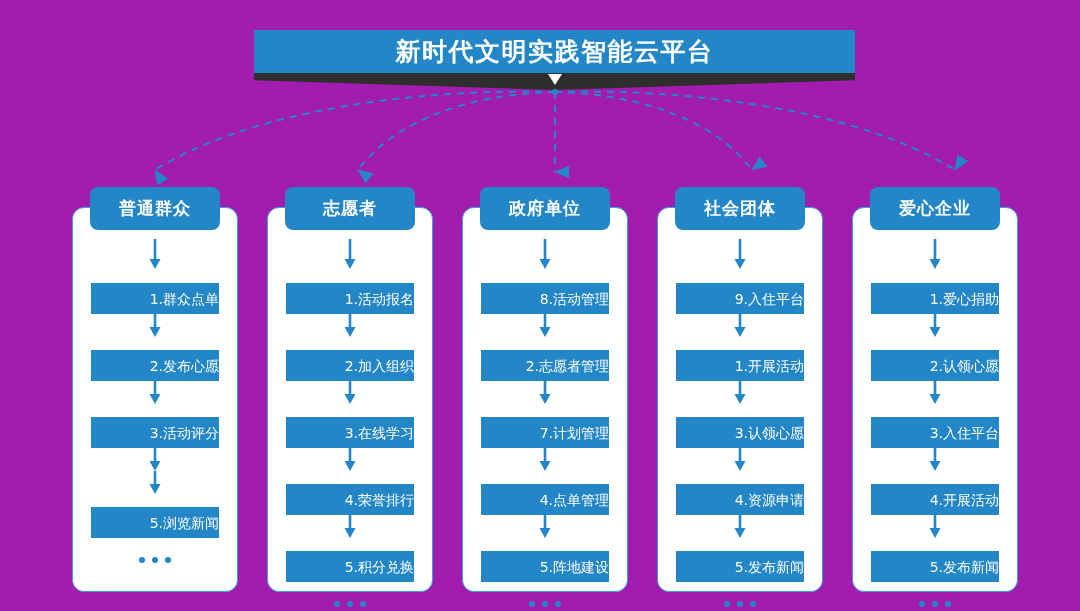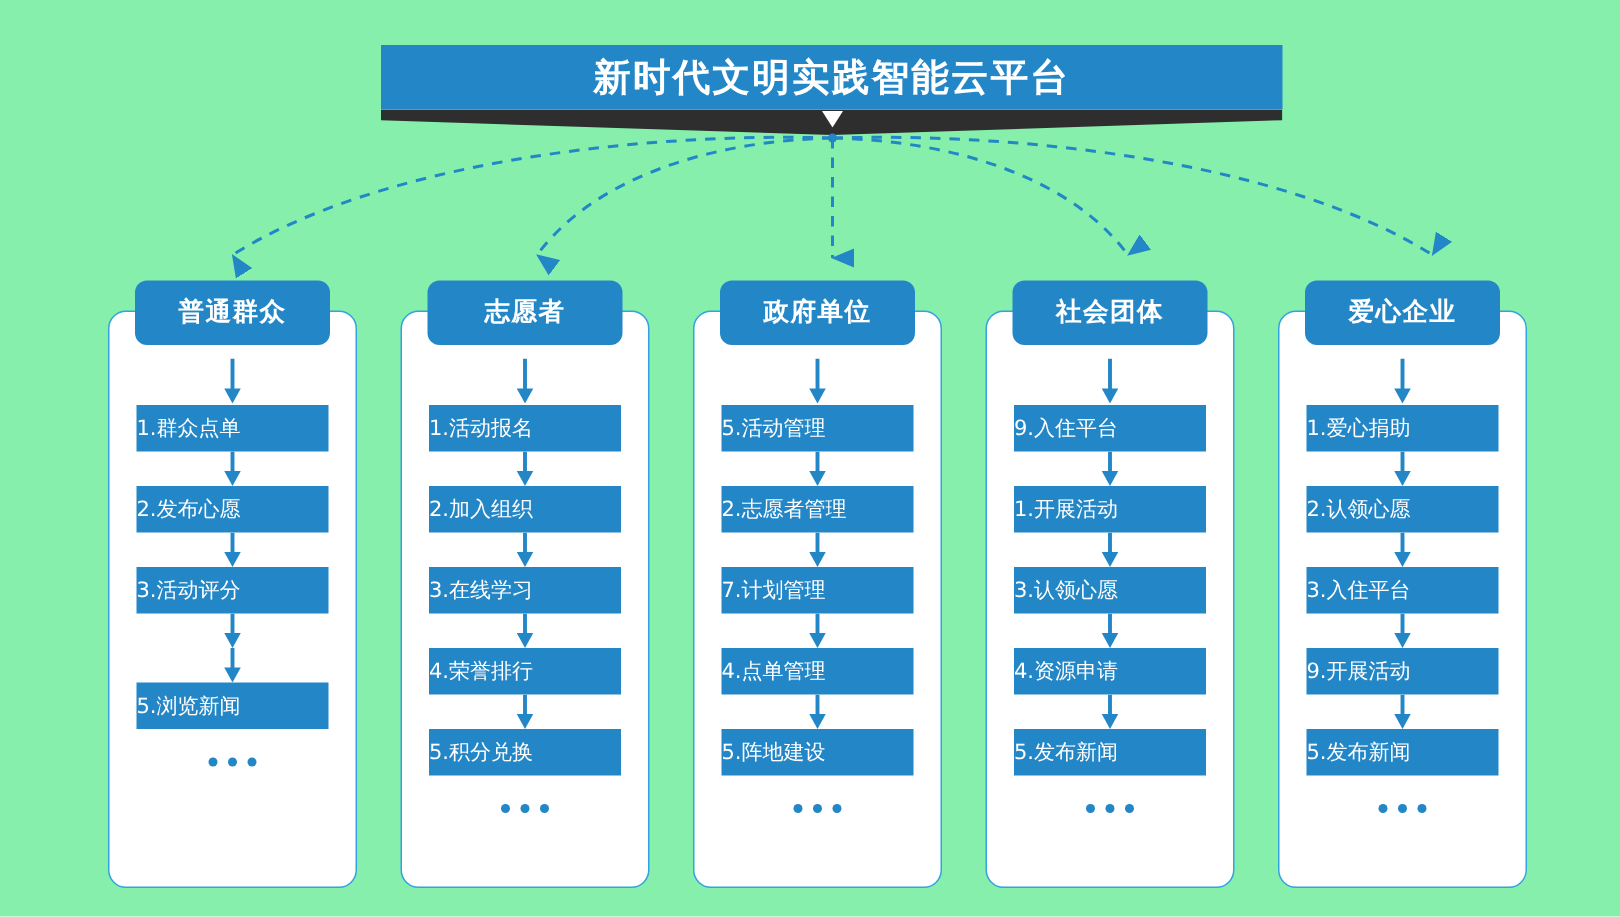--- a/index.html
+++ b/index.html
@@ -8,21 +8,21 @@
     width: 1080px; height: 611px;
     background: #ffffff;
     font-family: "DejaVu Sans", "Liberation Sans", sans-serif;
     overflow: hidden;
   }
 
   #root {
     position: relative;
     width: 1080px;
     height: 611px;
-    background: #86efac;
+    background: #a21caf;
   }
 
   
   .banner-wrap {
     position: absolute;
     left: 254px;
     top: 30px;
     width: 601px;
     height: 48px;
   }
@@ -135,21 +135,22 @@
     display: flex;
     flex-direction: column;
     align-items: center;
   }
   .item-box {
     width: 128px;
     height: 31px;
     background: #2286c7;
     display: flex;
     align-items: center;
-    justify-content: flex-start;
+    justify-content: flex-end;
+    margin-top: 13px;
   }
   .item-label {
     color: #ffffff;
     font-size: 14px;
     line-height: 1;
     white-space: nowrap;
     letter-spacing: 0px;
   }
   .down-arrow {
     width: 14px;
@@ -314,21 +315,21 @@
         <div class="col-box-notch"></div>
         <div class="col-header">
           <span class="col-header-label">政府单位</span>
         </div>
         <svg class="head-arrow" viewBox="0 0 14 30">
           <line x1="7" y1="0" x2="7" y2="21" stroke="#2286c7" stroke-width="2.6"></line>
           <polygon points="1.5,20 12.5,20 7,30" fill="#2286c7"></polygon>
         </svg>
         <div class="col-items">
           <div class="item-box">
-            <span class="item-label">5.活动管理</span>
+            <span class="item-label">8.活动管理</span>
           </div>
           <svg class="down-arrow" viewBox="0 0 14 23">
             <line x1="7" y1="0" x2="7" y2="14" stroke="#2286c7" stroke-width="2.6"></line>
             <polygon points="1.5,13 12.5,13 7,23" fill="#2286c7"></polygon>
           </svg>
           <div class="item-box">
             <span class="item-label">2.志愿者管理</span>
           </div>
           <svg class="down-arrow" viewBox="0 0 14 23">
             <line x1="7" y1="0" x2="7" y2="14" stroke="#2286c7" stroke-width="2.6"></line>
@@ -433,21 +434,21 @@
             <polygon points="1.5,13 12.5,13 7,23" fill="#2286c7"></polygon>
           </svg>
           <div class="item-box">
             <span class="item-label">3.入住平台</span>
           </div>
           <svg class="down-arrow" viewBox="0 0 14 23">
             <line x1="7" y1="0" x2="7" y2="14" stroke="#2286c7" stroke-width="2.6"></line>
             <polygon points="1.5,13 12.5,13 7,23" fill="#2286c7"></polygon>
           </svg>
           <div class="item-box">
-            <span class="item-label">9.开展活动</span>
+            <span class="item-label">4.开展活动</span>
           </div>
           <svg class="down-arrow" viewBox="0 0 14 23">
             <line x1="7" y1="0" x2="7" y2="14" stroke="#2286c7" stroke-width="2.6"></line>
             <polygon points="1.5,13 12.5,13 7,23" fill="#2286c7"></polygon>
           </svg>
           <div class="item-box">
             <span class="item-label">5.发布新闻</span>
           </div>
           <div class="dots">
             <span class="dot"></span>

